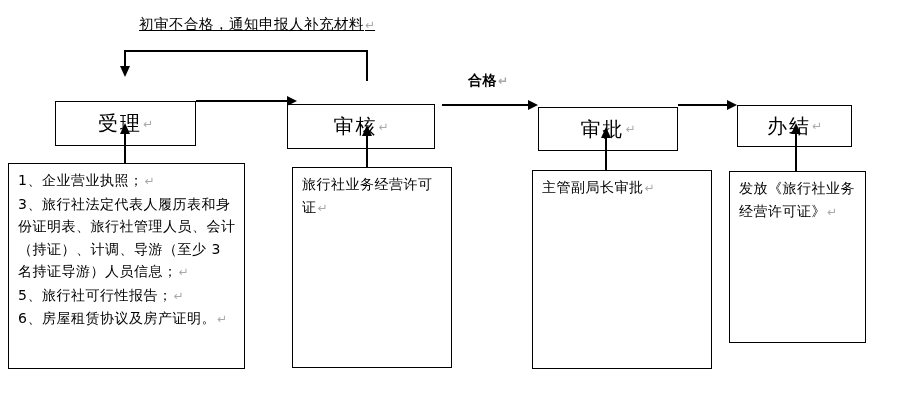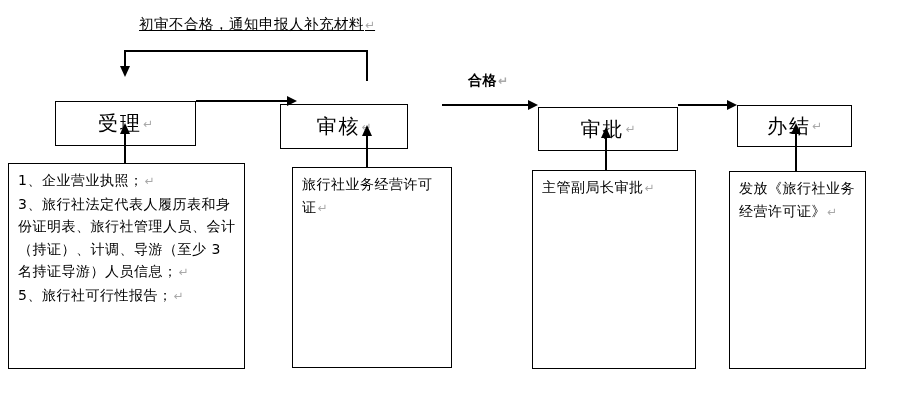--- a/index.html
+++ b/index.html
@@ -75,21 +75,21 @@
 
   <div class="hline" style="left:124px; top:50px; width:244px;"></div>
   <div class="vline" style="left:366px; top:50px; height:31px;"></div>
   <div class="vline" style="left:124px; top:50px; height:17px;"></div>
   <div class="ah-down" style="left:119.5px; top:66px;"></div>
 
   <div class="flow-box" style="left:55px; top:77px; width:141px; height:45px;">
     <span>受理</span>
       <span class="pilcrow">↵</span>
   </div>
-  <div class="flow-box" style="left:280px; top:80px; width:128px; height:45px;">
+  <div class="flow-box" style="left:287px; top:80px; width:148px; height:45px;">
     <span>审核</span>
       <span class="pilcrow">↵</span>
   </div>
   <div class="flow-box" style="left:538px; top:83px; width:140px; height:44px;">
     <span>审批</span>
       <span class="pilcrow">↵</span>
   </div>
   <div class="flow-box" style="left:737px; top:81px; width:115px; height:42px;">
     <span>办结</span>
       <span class="pilcrow">↵</span>
@@ -116,27 +116,28 @@
   <div class="vline" style="left:605px; top:137px; height:33px;"></div>
   <div class="ah-up" style="left:600.5px; top:127px;"></div>
 
   <div class="vline" style="left:795px; top:133px; height:38px;"></div>
   <div class="ah-up" style="left:790.5px; top:123px;"></div>
 
   <div class="note-box" style="left:8px; top:163px; width:237px; height:206px; line-height:22.5px; padding-top:5px;">
     <p class="req-item"><span>1、企业营业执照；</span><span class="pilcrow">↵</span></p>
     <p class="req-item"><span>3、旅行社法定代表人履历表和身份证明表、旅行社管理人员、会计（持证）、计调、导游（至少 3 名持证导游）人员信息；</span><span class="pilcrow">↵</span></p>
     <p class="req-item"><span>5、旅行社可行性报告；</span><span class="pilcrow">↵</span></p>
+    <p class="req-item"><span>6、房屋租赁协议及房产证明。</span><span class="pilcrow">↵</span></p>
   </div>
 
   <div class="note-box" style="left:292px; top:167px; width:160px; height:201px;">
     <span>旅行社业务经营许可证</span><span class="pilcrow">↵</span>
   </div>
 
-  <div class="note-box" style="left:532px; top:170px; width:164px; height:199px;">
+  <div class="note-box" style="left:532px; top:170px; width:180px; height:199px;">
     <span>主管副局长审批</span><span class="pilcrow">↵</span>
   </div>
 
-  <div class="note-box" style="left:729px; top:171px; width:137px; height:198px;">
+  <div class="note-box" style="left:729px; top:171px; width:137px; height:172px;">
     <span>发放《旅行社业务经营许可证》</span><span class="pilcrow">↵</span>
   </div>
 
 </div>
 
 </body></html>

